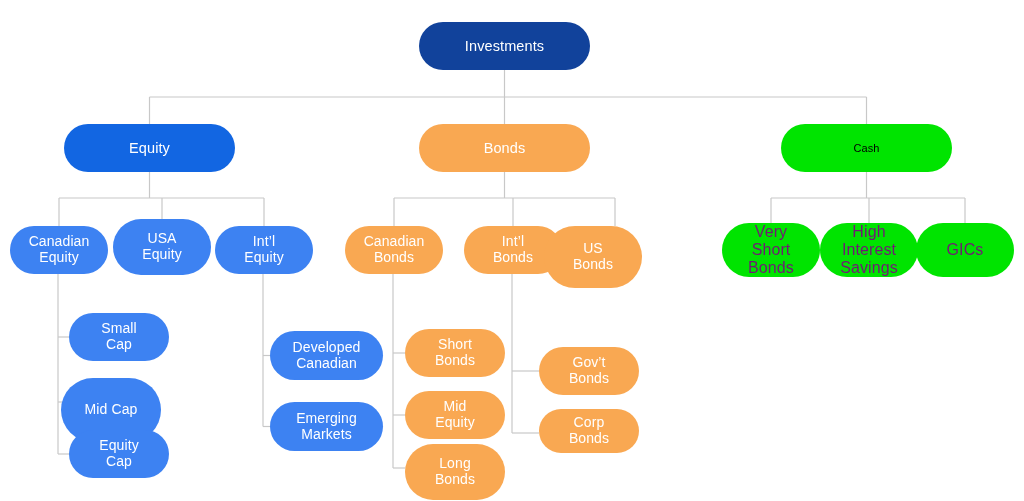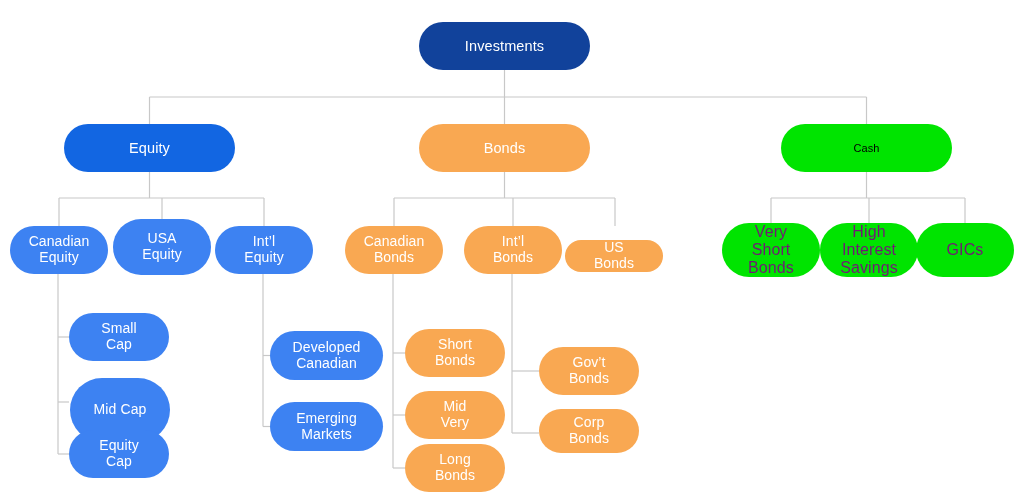--- a/index.html
+++ b/index.html
@@ -121,42 +121,42 @@
       <div class="node eq-child" style="left: 10px; top: 226px; width: 98px; height: 48px;">Canadian
 Equity</div>
       <div class="node eq-child" style="left: 113px; top: 219px; width: 98px; height: 56px;">USA
 Equity</div>
       <div class="node eq-child" style="left: 215px; top: 226px; width: 98px; height: 48px;">Int’l
 Equity</div>
       <div class="node bd-child" style="left: 345px; top: 226px; width: 98px; height: 48px;">Canadian
 Bonds</div>
       <div class="node bd-child" style="left: 464px; top: 226px; width: 98px; height: 48px;">Int’l
 Bonds</div>
-      <div class="node bd-child" style="left: 565px; top: 226px; width: 98px; height: 32px; margin-top: 14px;">US
+      <div class="node bd-child" style="left: 544px; top: 226px; width: 98px; height: 62px;">US
 Bonds</div>
       <div class="node cash-child" style="left: 722px; top: 223px; width: 98px; height: 54px;">Very
 Short
 Bonds</div>
       <div class="node cash-child" style="left: 820px; top: 223px; width: 98px; height: 54px;">High
 Interest
 Savings</div>
       <div class="node cash-child" style="left: 916px; top: 223px; width: 98px; height: 54px;">GICs</div>
       <div class="node eq-child" style="left: 69px; top: 313px; width: 100px; height: 48px;">Small
 Cap</div>
-      <div class="node eq-child" style="left: 70px; top: 378px; width: 100px; height: 64px;">Mid Cap</div>
+      <div class="node eq-child" style="left: 61px; top: 378px; width: 100px; height: 64px;">Mid Cap</div>
       <div class="node eq-child" style="left: 69px; top: 430px; width: 100px; height: 48px;">Equity
 Cap</div>
       <div class="node eq-child" style="left: 270px; top: 331px; width: 113px; height: 49px;">Developed
 Canadian</div>
       <div class="node eq-child" style="left: 270px; top: 402px; width: 113px; height: 49px;">Emerging
 Markets</div>
       <div class="node bd-child" style="left: 405px; top: 329px; width: 100px; height: 48px;">Short
 Bonds</div>
       <div class="node bd-child" style="left: 405px; top: 391px; width: 100px; height: 48px;">Mid
-Very</div>
-      <div class="node bd-child" style="left: 405px; top: 444px; width: 100px; height: 48px;">Long
+Equity</div>
+      <div class="node bd-child" style="left: 405px; top: 444px; width: 100px; height: 56px;">Long
 Bonds</div>
       <div class="node bd-child" style="left: 539px; top: 347px; width: 100px; height: 48px;">Gov’t
 Bonds</div>
       <div class="node bd-child" style="left: 539px; top: 409px; width: 100px; height: 44px;">Corp
 Bonds</div>
     </div>
 </div>
 
 </body></html>

